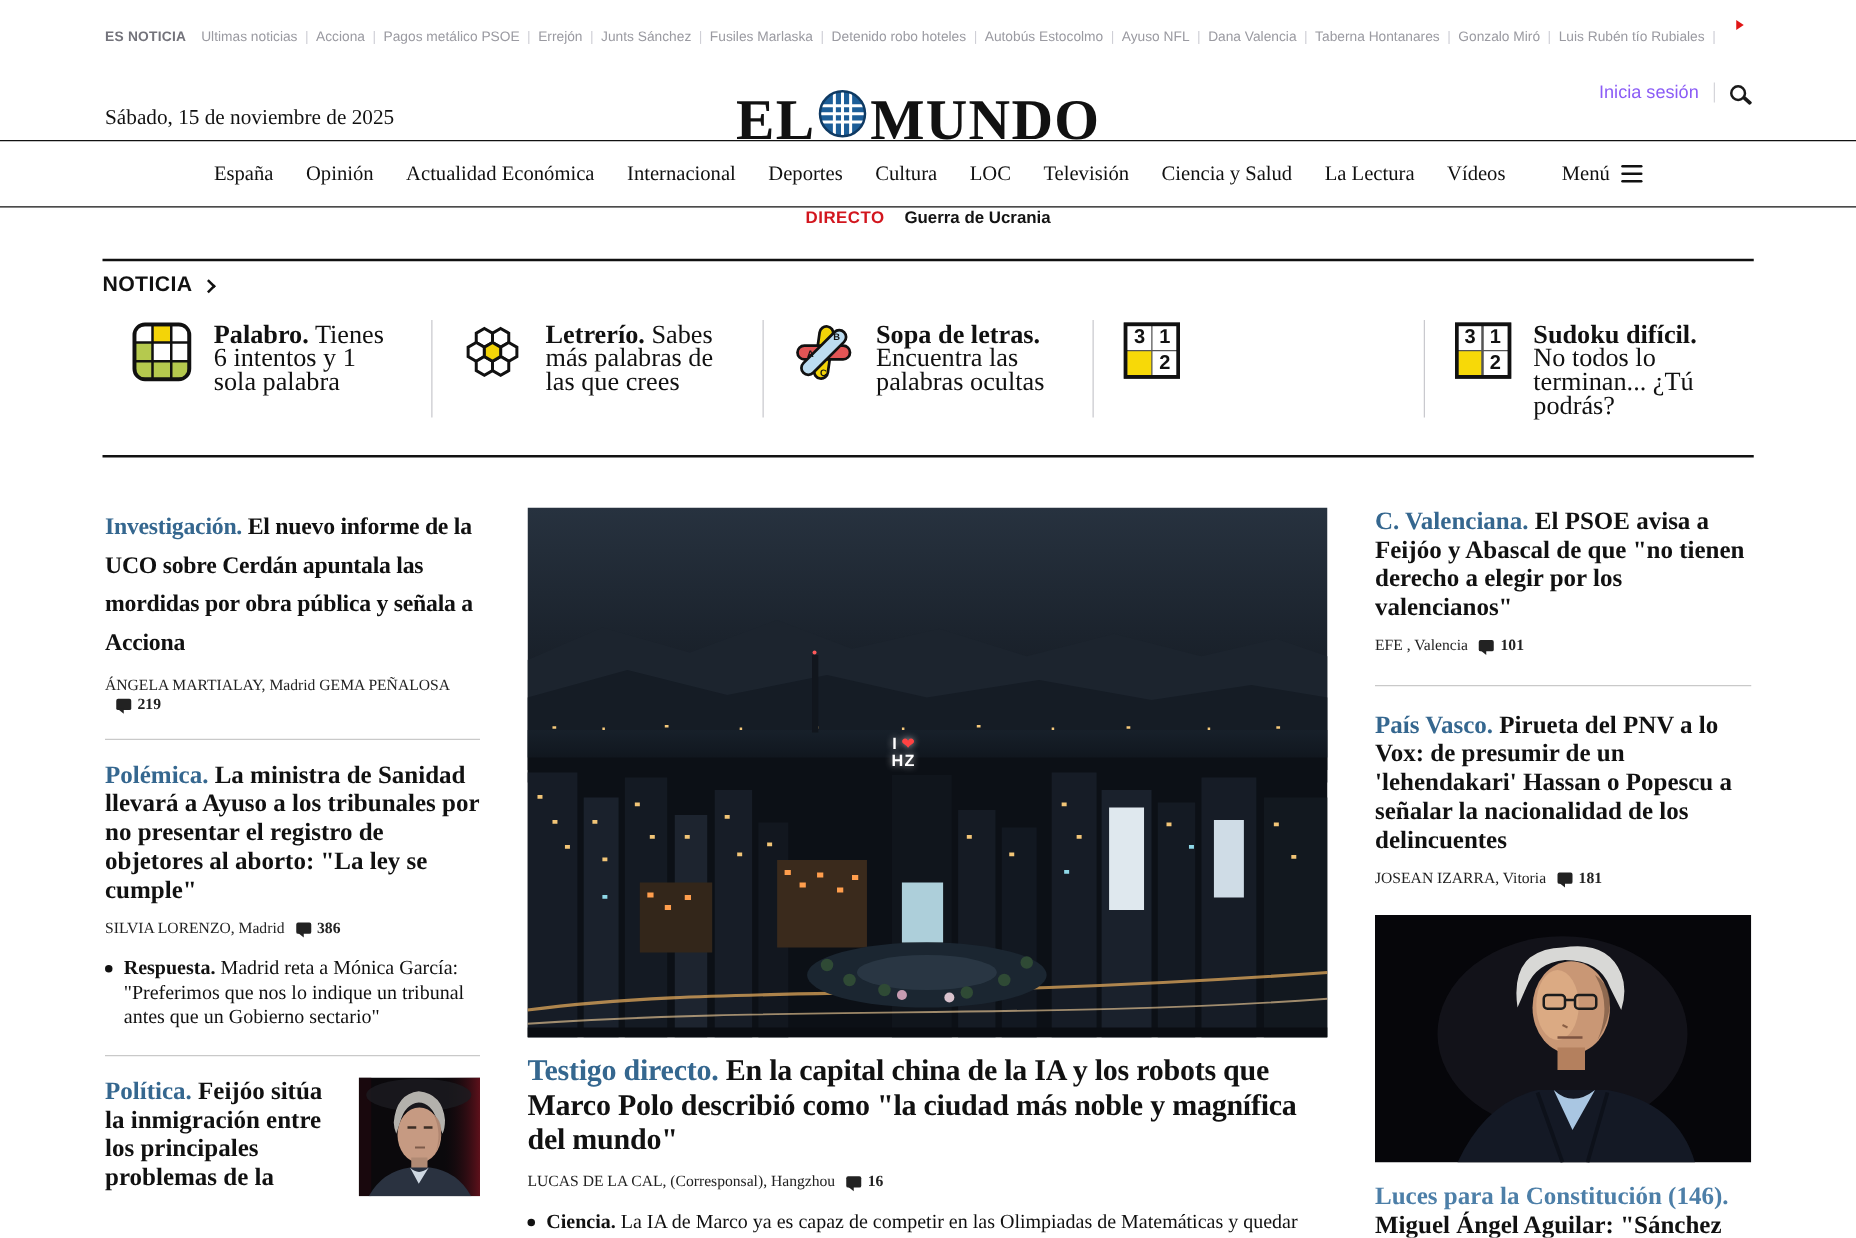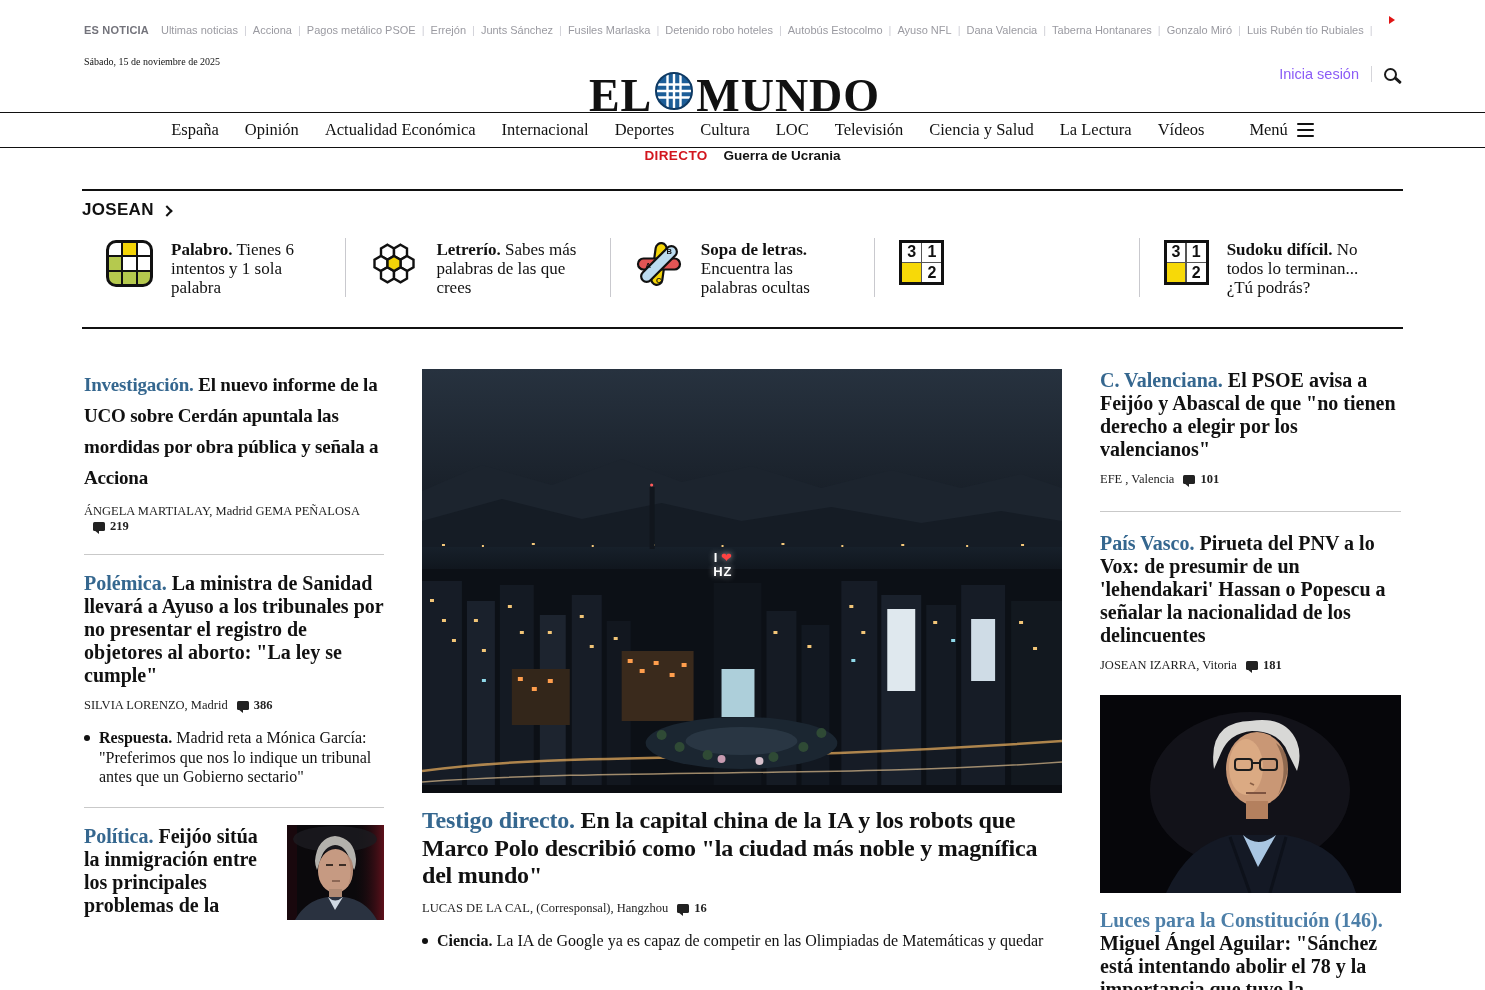--- a/index.html
+++ b/index.html
@@ -18,53 +18,53 @@
   .topbar ul { display:flex; list-style:none; }
   .topbar li { cursor:pointer; }
   .topbar .sep, .topbar li::after { content:"|"; color:#cfcfd6; margin:0 6px; font-weight:normal; }
   .topbar .sep { margin:0 6px; }
   .top-red-indicator {
     position:absolute; left:1389px; top:16px; width:0; height:0;
     border-left:6px solid #e01515; border-top:4px solid transparent; border-bottom:4px solid transparent;
   }
   
   .header { position:relative; height:72px; padding:4px 90px 0 84px; }
-  .date { position:absolute; left:84px; top:16px; font-size:10px; color:#111; }
+  .date { position:absolute; left:84px; top:44px; font-size:17px; color:#111; }
   .logo { position:absolute; left:0; right:16px; top:30px; text-align:center; font-weight:bold;
           font-size:46px; letter-spacing:1px; line-height:44px; cursor:pointer; }
   .logo .word { vertical-align:middle; }
   .globe-icon { display:inline-block; width:40px; height:40px; vertical-align:-4px; margin:0 2px; }
   .hdr-right { position:absolute; right:88px; top:26px; display:flex; align-items:center; gap:12px;
                font-family:"Liberation Sans","DejaVu Sans",sans-serif; font-size:14.5px; color:#8b5cf6; }
   .hdr-div { width:1px; height:16px; background:#d5d5da; }
   .search-icon { width:13px; height:13px; border:2px solid #1a1a1a; border-radius:50%; position:relative; cursor:pointer; }
   .search-icon::after { content:""; position:absolute; width:8px; height:2.6px; background:#1a1a1a;
                         border-radius:1px; transform:rotate(42deg); right:-7px; bottom:-3px; }
   
-  .navbar { border-top:1px solid #111; border-bottom:1px solid #111; height:36px;
+  .navbar { border-top:1px solid #111; border-bottom:1px solid #111; height:54px;
             display:flex; align-items:center; justify-content:center; gap:26px; font-size:16.5px; }
   .navbar .nav-item { cursor:pointer; }
   .menu-wrap { display:flex; align-items:center; gap:9px; margin-left:19px; cursor:pointer; }
   .burger { display:inline-flex; flex-direction:column; gap:3.5px; }
   .burger i { width:17px; height:2.3px; background:#111; border-radius:1px; }
   
   .live { text-align:center; font-family:"Liberation Sans","DejaVu Sans",sans-serif;
           font-weight:bold; font-size:13.5px; cursor:pointer; }
   .live .tag { color:#d2161e; letter-spacing:.4px; margin-right:12px; }
   .live .live-title { color:#131313; }
   
   .games { margin:26px 82px 0; border-top:2px solid #111; border-bottom:2px solid #111; padding:9px 0 30px; }
   .games-head { display:flex; align-items:center; gap:9px; font-family:"Liberation Sans","DejaVu Sans",sans-serif;
                 font-weight:bold; font-size:17px; letter-spacing:.3px; cursor:pointer; }
   .chev-right { width:8px; height:8px; border-top:2.4px solid #111; border-right:2.4px solid #111;
                 transform:rotate(45deg); margin-top:1px; }
   .games-row { display:flex; margin-top:18px; }
   .game { flex:1 1 0; display:flex; gap:18px; padding:2px 24px 0; cursor:pointer; }
   .game + .game { border-left:1px solid #c9c9ce; }
-  .game-txt { font-size:17px; line-height:19px; max-width:160px; }
+  .game-txt { font-size:21px; line-height:19px; max-width:160px; }
   .game-name { font-weight:bold; }
   .palabro { width:47px; height:47px; flex:0 0 47px; background:#111; border:3px solid #111; border-radius:10px;
              display:grid; grid-template-columns:repeat(3,1fr); grid-template-rows:repeat(3,1fr); gap:2px; overflow:hidden; }
   .palabro i { background:#fff; }
   .palabro i.y { background:#f3d408; }
   .palabro i.g { background:#b5c94e; }
   .sudoku { width:45px; height:45px; flex:0 0 45px; border:3.5px solid #111; background:#555;
             display:grid; grid-template-columns:1fr 1fr; grid-template-rows:1fr 1fr; gap:1.5px;
             font-family:"Liberation Sans","DejaVu Sans",sans-serif; font-weight:bold; font-size:16px; }
   .sudoku i { background:#fff; display:flex; align-items:center; justify-content:center; font-style:normal; }
@@ -175,21 +175,21 @@
   </span>
 </nav>
 
 <div class="live">
   <span class="tag">DIRECTO</span>
   <span class="live-title">Guerra de Ucrania</span>
 </div>
 
 <section class="games">
   <div class="games-head">
-    <span>JOSEAN</span>
+    <span>NOTICIA</span>
     <span class="chev-right"></span>
   </div>
   <div class="games-row">
 
     <div class="game">
       <span class="palabro">
         <i></i>
           <i class="y"></i>
           <i></i>
           <i class="g"></i>
@@ -447,21 +447,21 @@
       <span>En la capital china de la IA y los robots que Marco Polo describió como "la ciudad más noble y magnífica del mundo"</span>
     </h1>
     <div class="byline">
       <span>LUCAS DE LA CAL, (Corresponsal), Hangzhou</span>
       <span class="c-icon"></span>
       <span class="c-count">16</span>
     </div>
     <div class="bullet">
       <span class="dot"></span>
       <span><b>Ciencia.</b>
-        <span>La IA de Google ya es capaz de competir en las Olimpiadas de Matemáticas y quedar</span></span>
+        <span>La IA de Marco ya es capaz de competir en las Olimpiadas de Matemáticas y quedar</span></span>
     </div>
   </div>
 
   <div>
     <article>
       <h2 class="headline h-md">
         <span class="kicker">C. Valenciana.</span>
         <span>El PSOE avisa a Feijóo y Abascal de que "no tienen derecho a elegir por los valencianos"</span>
       </h2>
       <div class="byline">

